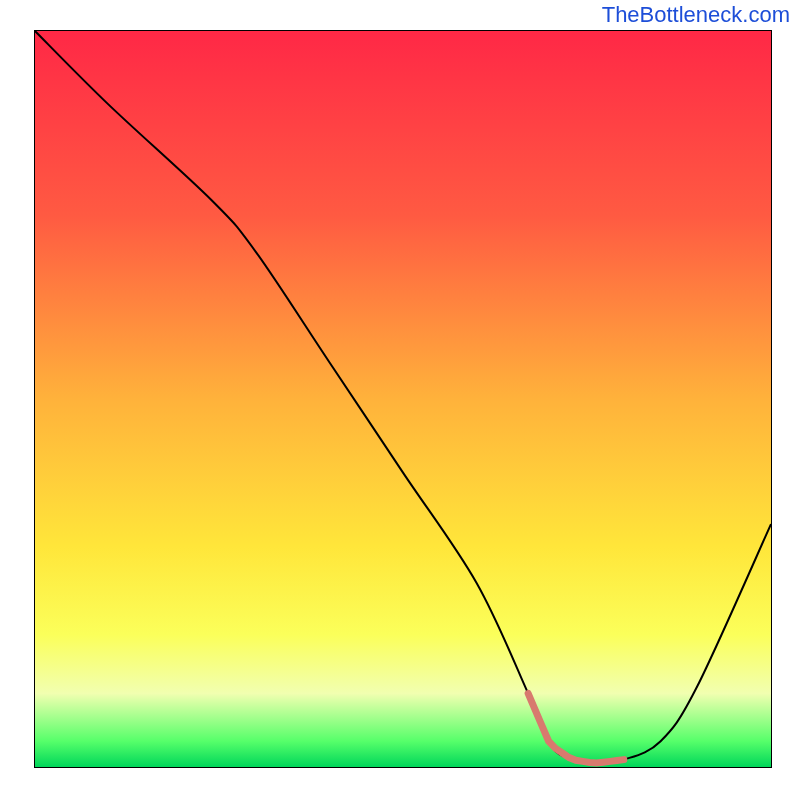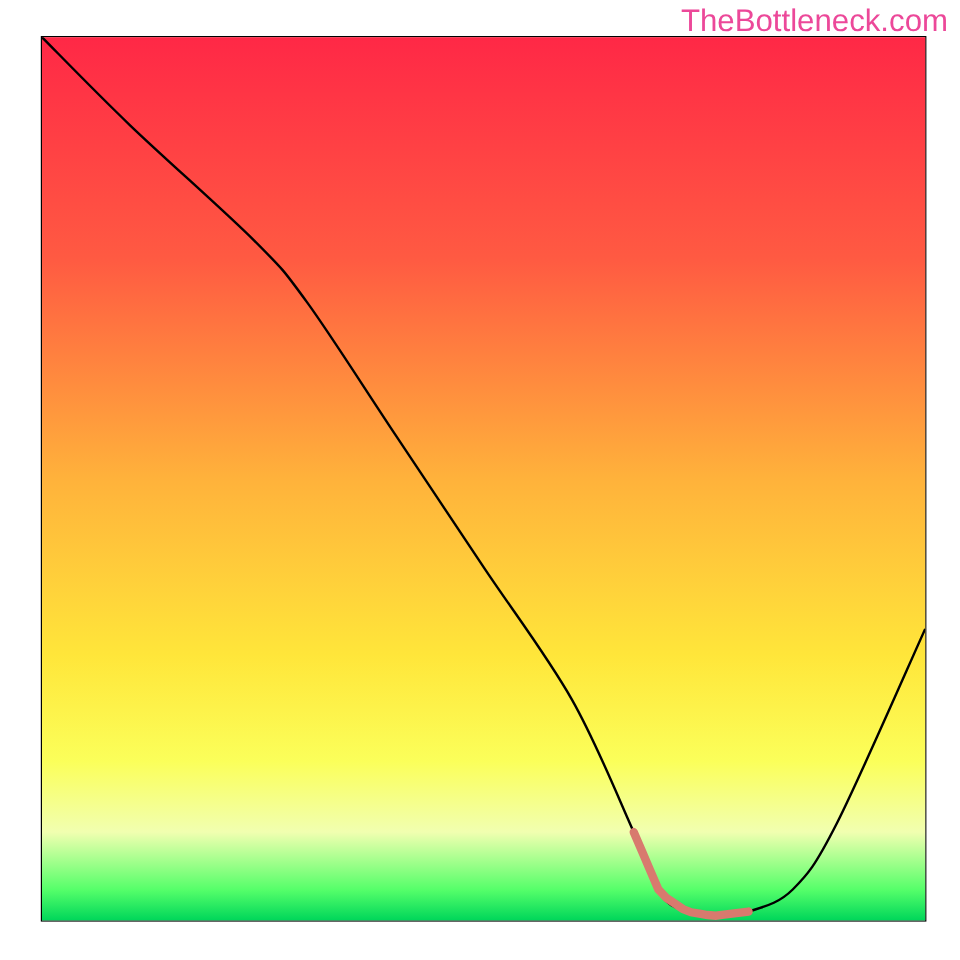--- a/index.html
+++ b/index.html
@@ -12,22 +12,22 @@
   }
   .container {
     position: relative;
     width: 800px;
     height: 800px;
   }
   .watermark {
     position: absolute;
     top: 2px;
     right: 10px;
-    font-size: 26px;
-    color: #ec4899;
+    font-size: 22px;
+    color: #1d4ed8;
     font-weight: normal;
     z-index: 10;
   }
   .plot-frame {
     position: absolute;
     left: 34px;
     top: 30px;
     width: 738px;
     height: 738px;
     border: 1px solid #000;

